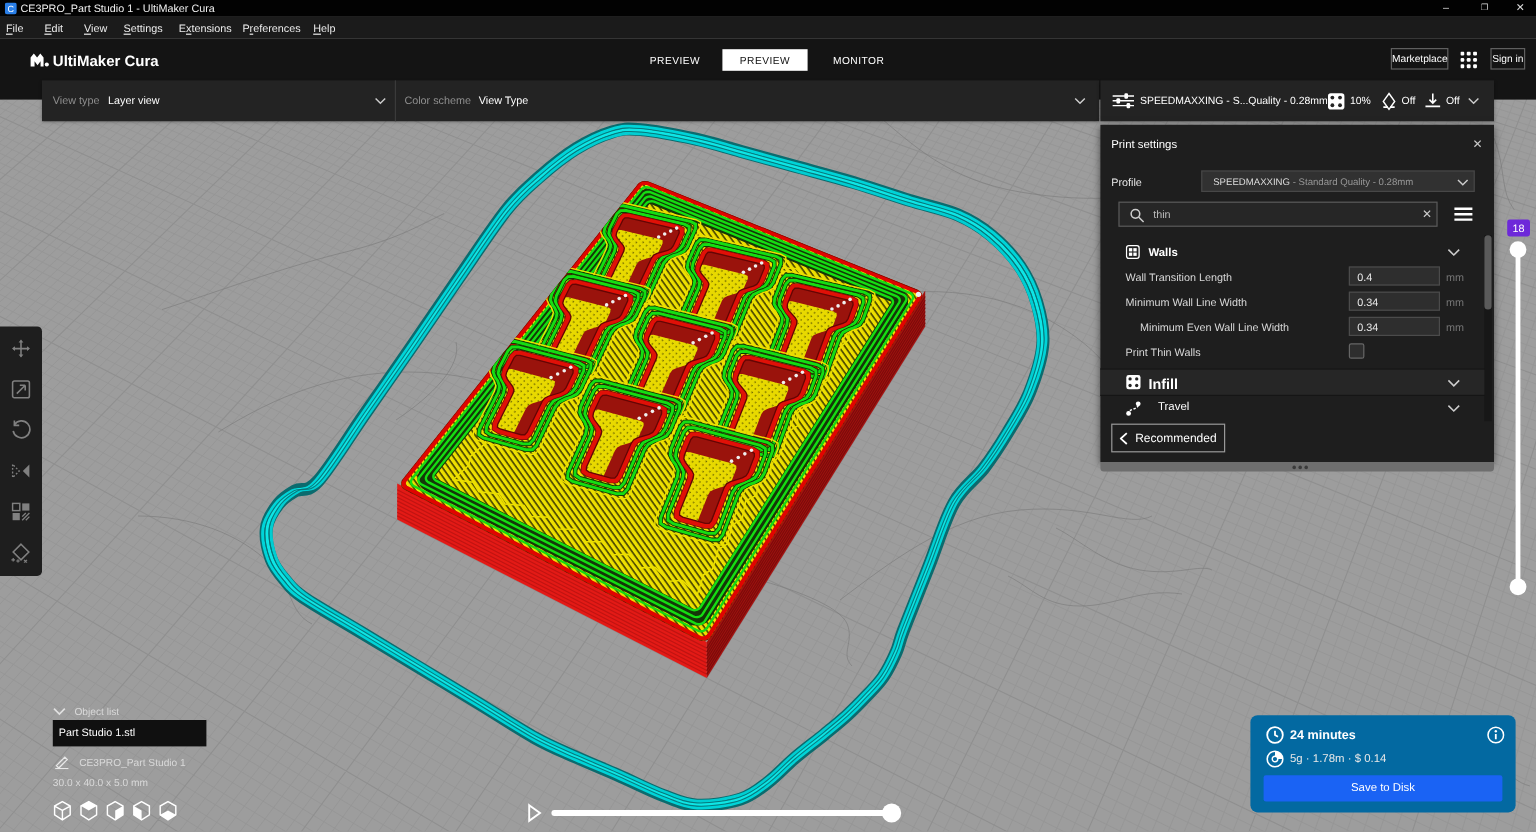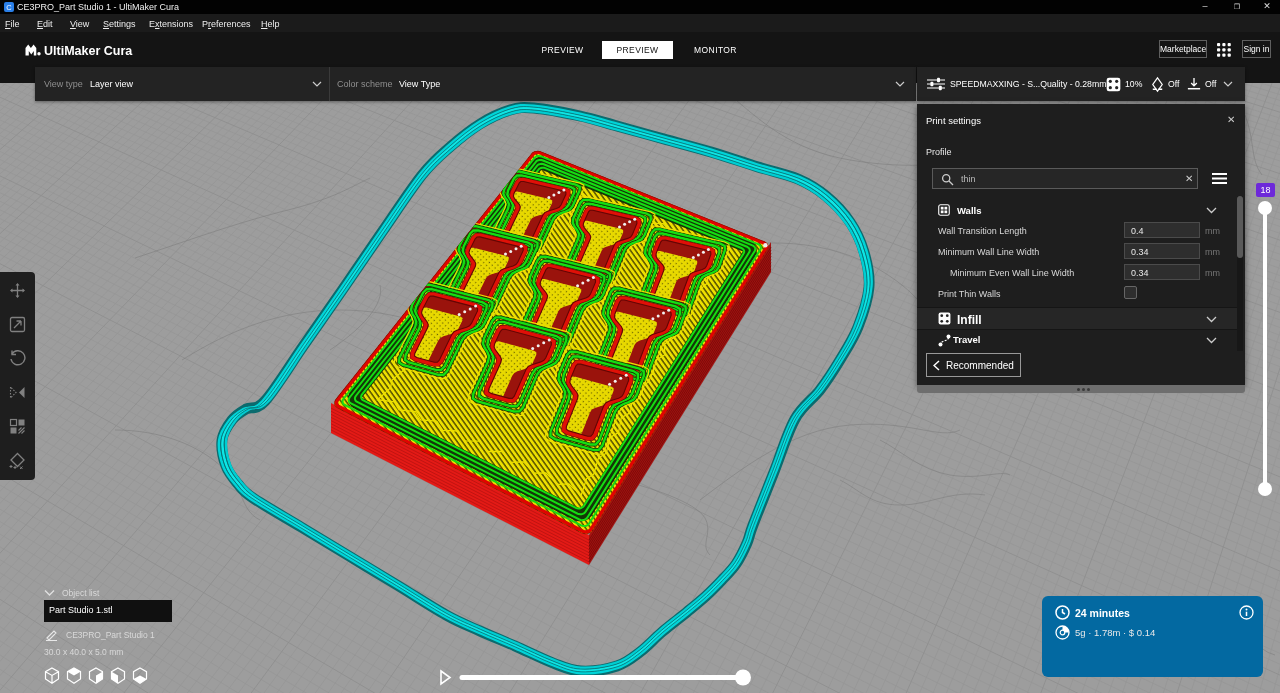--- a/index.html
+++ b/index.html
@@ -357,20 +357,26 @@
   <span class="abs val" style="left:288px;top:12px;font-size:8.7px">Off</span>
   <svg class="abs" style="left:306px;top:14px" width="10" height="7">
       <path d="M1 1 L5 5 L9 1" stroke="#ccc" stroke-width="1.2" fill="none"></path>
     </svg>
 </div>
 
 <div class="abs" id="ps">
   <span class="abs" style="left:9px;top:11px;font-size:9.5px;color:#fff">Print settings</span>
   <span class="abs" style="left:310px;top:10px;font-size:10px;color:#ccc">✕</span>
   <span class="abs" style="left:9px;top:43px;font-size:9px;color:#e8e8e8">Profile</span>
+  <div class="abs" style="left:84px;top:38px;width:228px;height:18px;background:#313131;border:1px solid #474747">
+    <span class="abs" style="left:9px;top:4px;font-size:8px;color:#dcdcdc;white-space:nowrap">SPEEDMAXXING <span style="color:#989898">- Standard Quality - 0.28mm</span></span>
+    <svg class="abs" style="left:212px;top:6px" width="10" height="7">
+        <path d="M1 1 L5 5 L9 1" stroke="#ccc" stroke-width="1.2" fill="none"></path>
+      </svg>
+  </div>
   <div class="abs" style="left:15px;top:64px;width:266px;height:21px;background:#262626;border:1px solid #5a5a5a">
     <svg class="abs" style="left:8px;top:4px" width="13" height="13" viewBox="0 0 13 13">
         <circle cx="5.2" cy="5.2" r="3.6" stroke="#ccc" stroke-width="1.3" fill="none"></circle>
         <path d="M8 8 L12 12" stroke="#ccc" stroke-width="1.3"></path>
       </svg>
     <span class="abs" style="left:28px;top:5px;font-size:9px;color:#bbb;">thin</span>
     <span class="abs" style="left:252px;top:4px;font-size:10px;color:#ccc">✕</span>
   </div>
   <svg class="abs" style="left:294px;top:68px" width="17" height="13">
       <g stroke="#fff" stroke-width="2">
@@ -419,21 +425,21 @@
     </svg>
   <span class="abs" style="left:40px;top:209px;font-size:12px;font-weight:bold;color:#fff">Infill</span>
   <svg class="abs" style="left:289px;top:212px" width="11" height="8">
       <path d="M1 1 L5.5 5.5 L10 1" stroke="#ccc" stroke-width="1.3" fill="none"></path>
     </svg>
   <svg class="abs" style="left:21px;top:230px" width="13" height="13" viewBox="0 0 13 13">
       <path d="M2 11 C2 6 11 8 11 2" stroke="#fff" stroke-width="1.2" fill="none" stroke-dasharray="2 1.3"></path>
       <circle cx="2.5" cy="10.5" r="2" fill="#fff"></circle>
       <circle cx="10.5" cy="2.5" r="2" fill="#fff"></circle>
     </svg>
-  <span class="abs" style="left:36px;top:230px;font-size:9.5px;font-weight:bold;color:#fff">Travel</span>
+  <span class="abs" style="left:48px;top:230px;font-size:9.5px;font-weight:normal;color:#fff">Travel</span>
   <svg class="abs" style="left:289px;top:233px" width="11" height="8">
       <path d="M1 1 L5.5 5.5 L10 1" stroke="#ccc" stroke-width="1.3" fill="none"></path>
     </svg>
   <div class="abs" style="left:320px;top:92px;width:6px;height:155px;background:#171717"></div>
   <div class="abs" style="left:320px;top:92px;width:6px;height:62px;background:#5a5a5a;border-radius:3px"></div>
   <div class="abs" style="left:9px;top:249px;width:95px;height:24px;border:1px solid #999;display:flex;align-items:center">
     <svg style="margin-left:6px" width="7" height="11">
         <path d="M6 1 L1 5.5 L6 10" stroke="#fff" stroke-width="1.5" fill="none"></path>
       </svg>
     <span style="margin-left:6px;font-size:10px;color:#fff">Recommended</span>
@@ -533,13 +539,14 @@
       <circle cx="7.5" cy="7.5" r="6.5" stroke="#fff" stroke-width="1.3" fill="none"></circle>
       <path d="M7.5 6.7 V11" stroke="#fff" stroke-width="1.5"></path>
       <circle cx="7.5" cy="4.4" r="1" fill="#fff"></circle>
     </svg>
   <svg class="abs" style="left:13px;top:29px" width="15" height="15">
       <circle cx="7.5" cy="7.5" r="6.5" stroke="#fff" stroke-width="1.3" fill="none"></circle>
       <circle cx="7.5" cy="7.5" r="2.3" stroke="#fff" stroke-width="1.2" fill="none"></circle>
       <path d="M7.5 1 A6.5 6.5 0 0 1 14 7.5 L9.8 7.5 A2.3 2.3 0 0 0 7.5 5.2 Z" fill="#fff"></path>
     </svg>
   <span class="abs" style="left:33px;top:31px;font-size:9.5px;color:#e8e8e8">5g · 1.78m · $ 0.14</span>
+  <div id="savebtn">Save to Disk</div>
 </div>
 
 </body></html>

